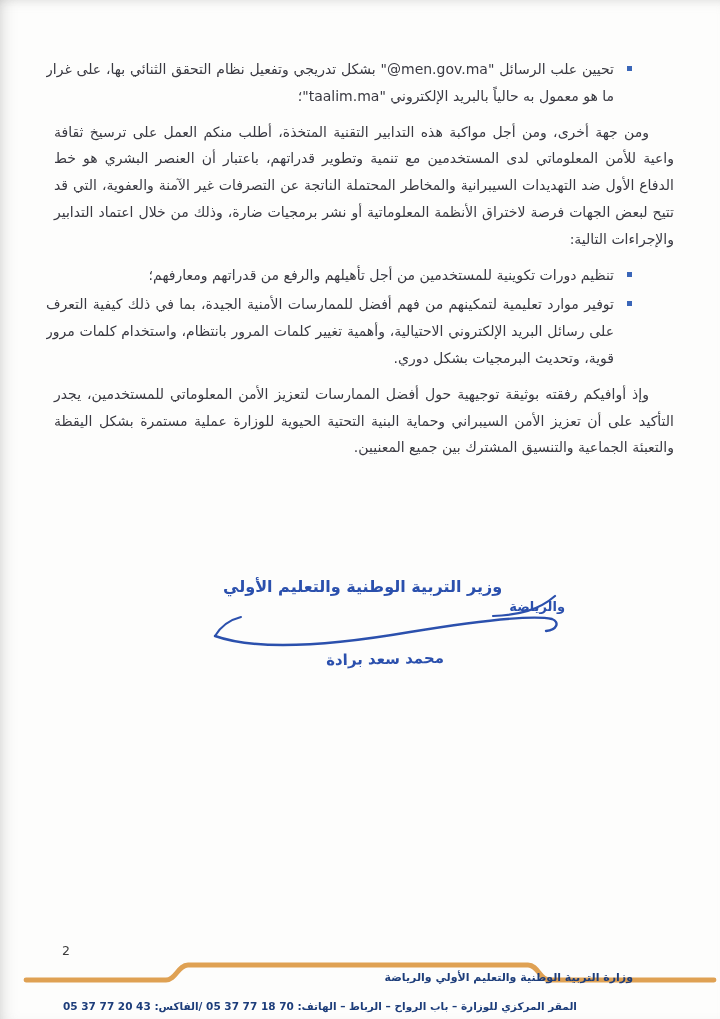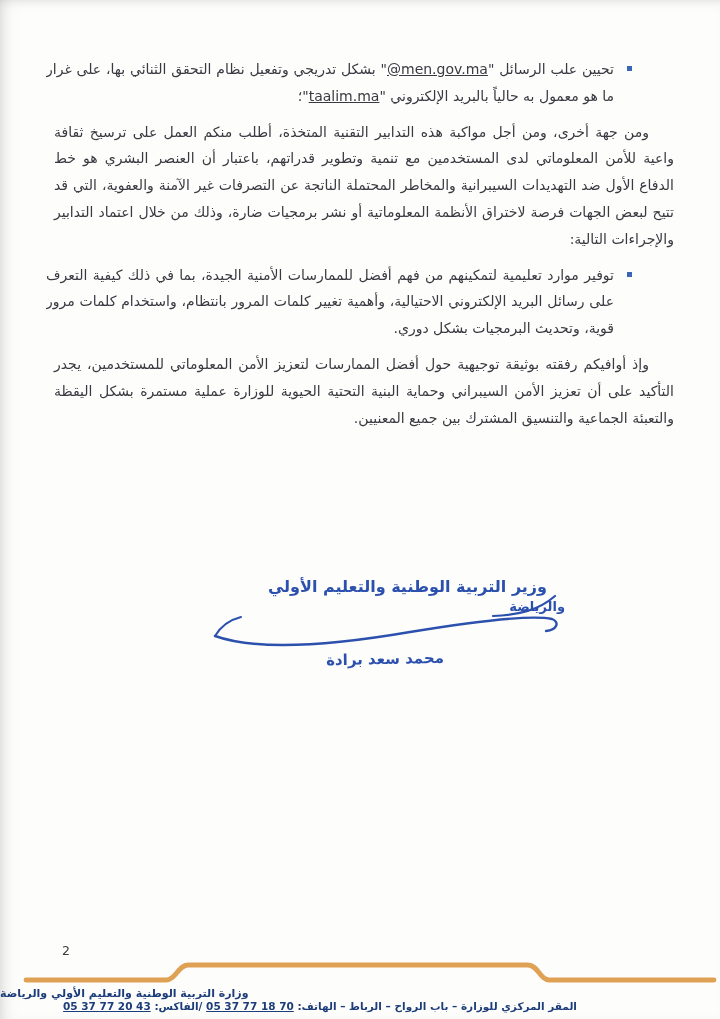--- a/index.html
+++ b/index.html
@@ -12,35 +12,35 @@
   .content{
     position:absolute;top:56px;right:46px;left:46px;height:516px;overflow:hidden;
     direction:rtl;text-align:justify;color:#393941;font-size:14px;line-height:26.8px;
   }
   ul.blt{list-style:none;margin:0 0 6px 0;padding:0 40px 0 0;}
   ul.blt li{position:relative;padding-right:20px;margin:0 0 3px 0;}
   ul.blt li .sq{
     position:absolute;right:2px;top:10px;width:5px;height:5px;background:#3a66b8;display:block;
   }
   .para{margin:9px 0 9px 8px;text-indent:25px;}
-  .ltr{direction:ltr;unicode-bidi:isolate;text-decoration:underline;}
+  .ltr{direction:ltr;unicode-bidi:isolate;}
 
   
   .sig{position:absolute;top:576px;left:205px;width:360px;height:105px;color:#2b50ad;}
-  .sig-title{direction:rtl;text-align:right;font-weight:bold;font-size:16px;line-height:22px;margin:0 18px;}
+  .sig-title{direction:rtl;text-align:left;font-weight:bold;font-size:16px;line-height:22px;margin:0 18px;}
   .sig-sub{direction:rtl;text-align:right;font-weight:bold;font-size:13px;line-height:18px;}
   .sig-svg{position:absolute;top:14px;left:0;width:360px;height:62px;}
   .sig-name{position:absolute;top:74px;left:0;width:360px;text-align:center;
     font-weight:bold;font-size:15px;letter-spacing:1.5px;transform:rotate(-1.2deg);}
 
   
   .footer{position:absolute;left:0;bottom:0;width:720px;height:84px;}
   .pgnum{position:absolute;left:62px;top:8px;font-size:12.5px;color:#3c3c3c;}
   .fline{position:absolute;left:0;top:18px;width:720px;height:34px;display:block;}
-  .fmin{position:absolute;top:52px;left:0;width:633px;text-align:left;direction:rtl;
+  .fmin{position:absolute;top:36px;left:0;width:633px;text-align:right;direction:rtl;
     font-weight:bold;font-size:11px;color:#1d3d7a;line-height:14px;}
   .faddr{position:absolute;top:65px;left:0;width:640px;text-align:center;direction:rtl;
     font-weight:bold;font-size:10.5px;color:#1d3d7a;line-height:13px;}
 </style>
 </head>
 <body>
 
 <div class="page">
 
   <div class="content">
@@ -50,20 +50,21 @@
         <span class="sq"></span>
         <span>تحيين علب الرسائل "</span><span class="ltr" dir="ltr">@men.gov.ma</span><span>" بشكل تدريجي وتفعيل نظام التحقق الثنائي بها، على غرار ما هو معمول به حالياً بالبريد الإلكتروني "</span><span class="ltr" dir="ltr">taalim.ma</span><span>"؛</span>
       </li>
     </ul>
 
     <p class="para">ومن جهة أخرى، ومن أجل مواكبة هذه التدابير التقنية المتخذة، أطلب منكم العمل على ترسيخ ثقافة واعية للأمن المعلوماتي لدى المستخدمين مع تنمية وتطوير قدراتهم، باعتبار أن العنصر البشري هو خط الدفاع الأول ضد التهديدات السيبرانية والمخاطر المحتملة الناتجة عن التصرفات غير الآمنة والعفوية، التي قد تتيح لبعض الجهات فرصة لاختراق الأنظمة المعلوماتية أو نشر برمجيات ضارة، وذلك من خلال اعتماد التدابير والإجراءات التالية:</p>
 
     <ul class="blt">
       <li>
         <span class="sq"></span>
+        <span>تنظيم دورات تكوينية للمستخدمين من أجل تأهيلهم والرفع من قدراتهم ومعارفهم؛</span>
       </li>
       <li>
         <span class="sq"></span>
         <span>توفير موارد تعليمية لتمكينهم من فهم أفضل للممارسات الأمنية الجيدة، بما في ذلك كيفية التعرف على رسائل البريد الإلكتروني الاحتيالية، وأهمية تغيير كلمات المرور بانتظام، واستخدام كلمات مرور قوية، وتحديث البرمجيات بشكل دوري.</span>
       </li>
     </ul>
 
     <p class="para">وإذ أوافيكم رفقته بوثيقة توجيهية حول أفضل الممارسات لتعزيز الأمن المعلوماتي للمستخدمين، يجدر التأكيد على أن تعزيز الأمن السيبراني وحماية البنية التحتية الحيوية للوزارة عملية مستمرة بشكل اليقظة والتعبئة الجماعية والتنسيق المشترك بين جميع المعنيين.</p>
 
   </div>

